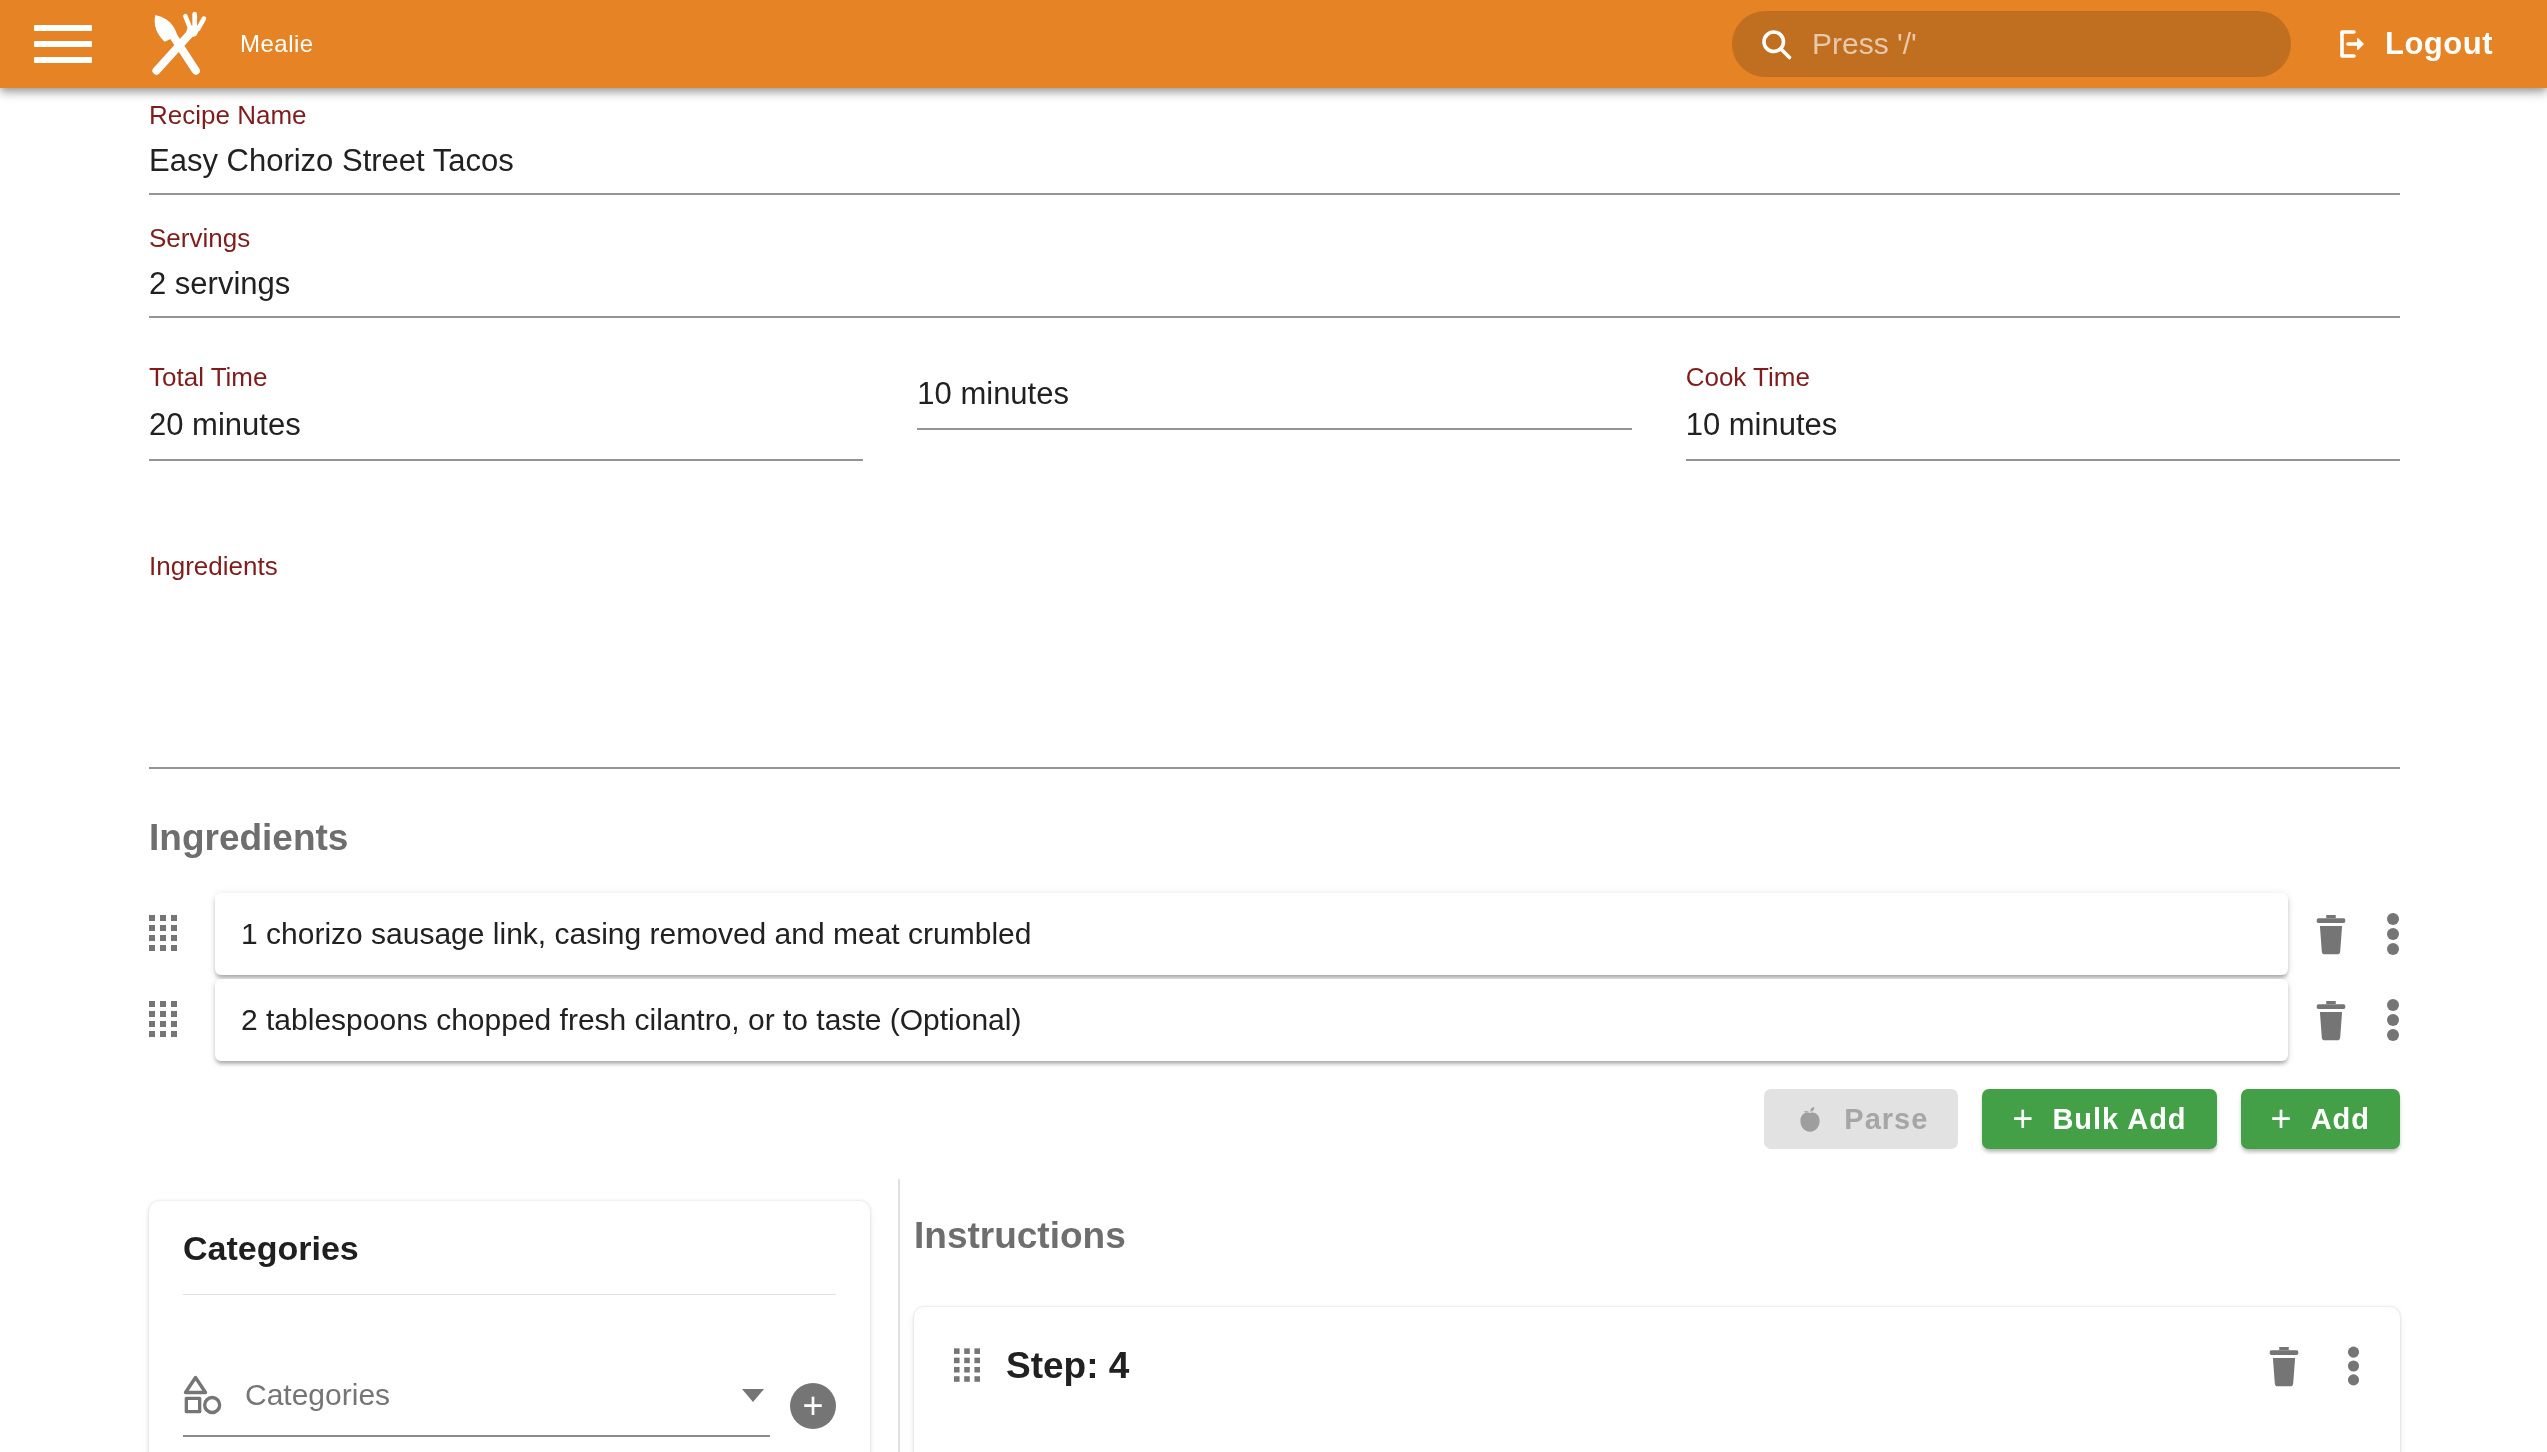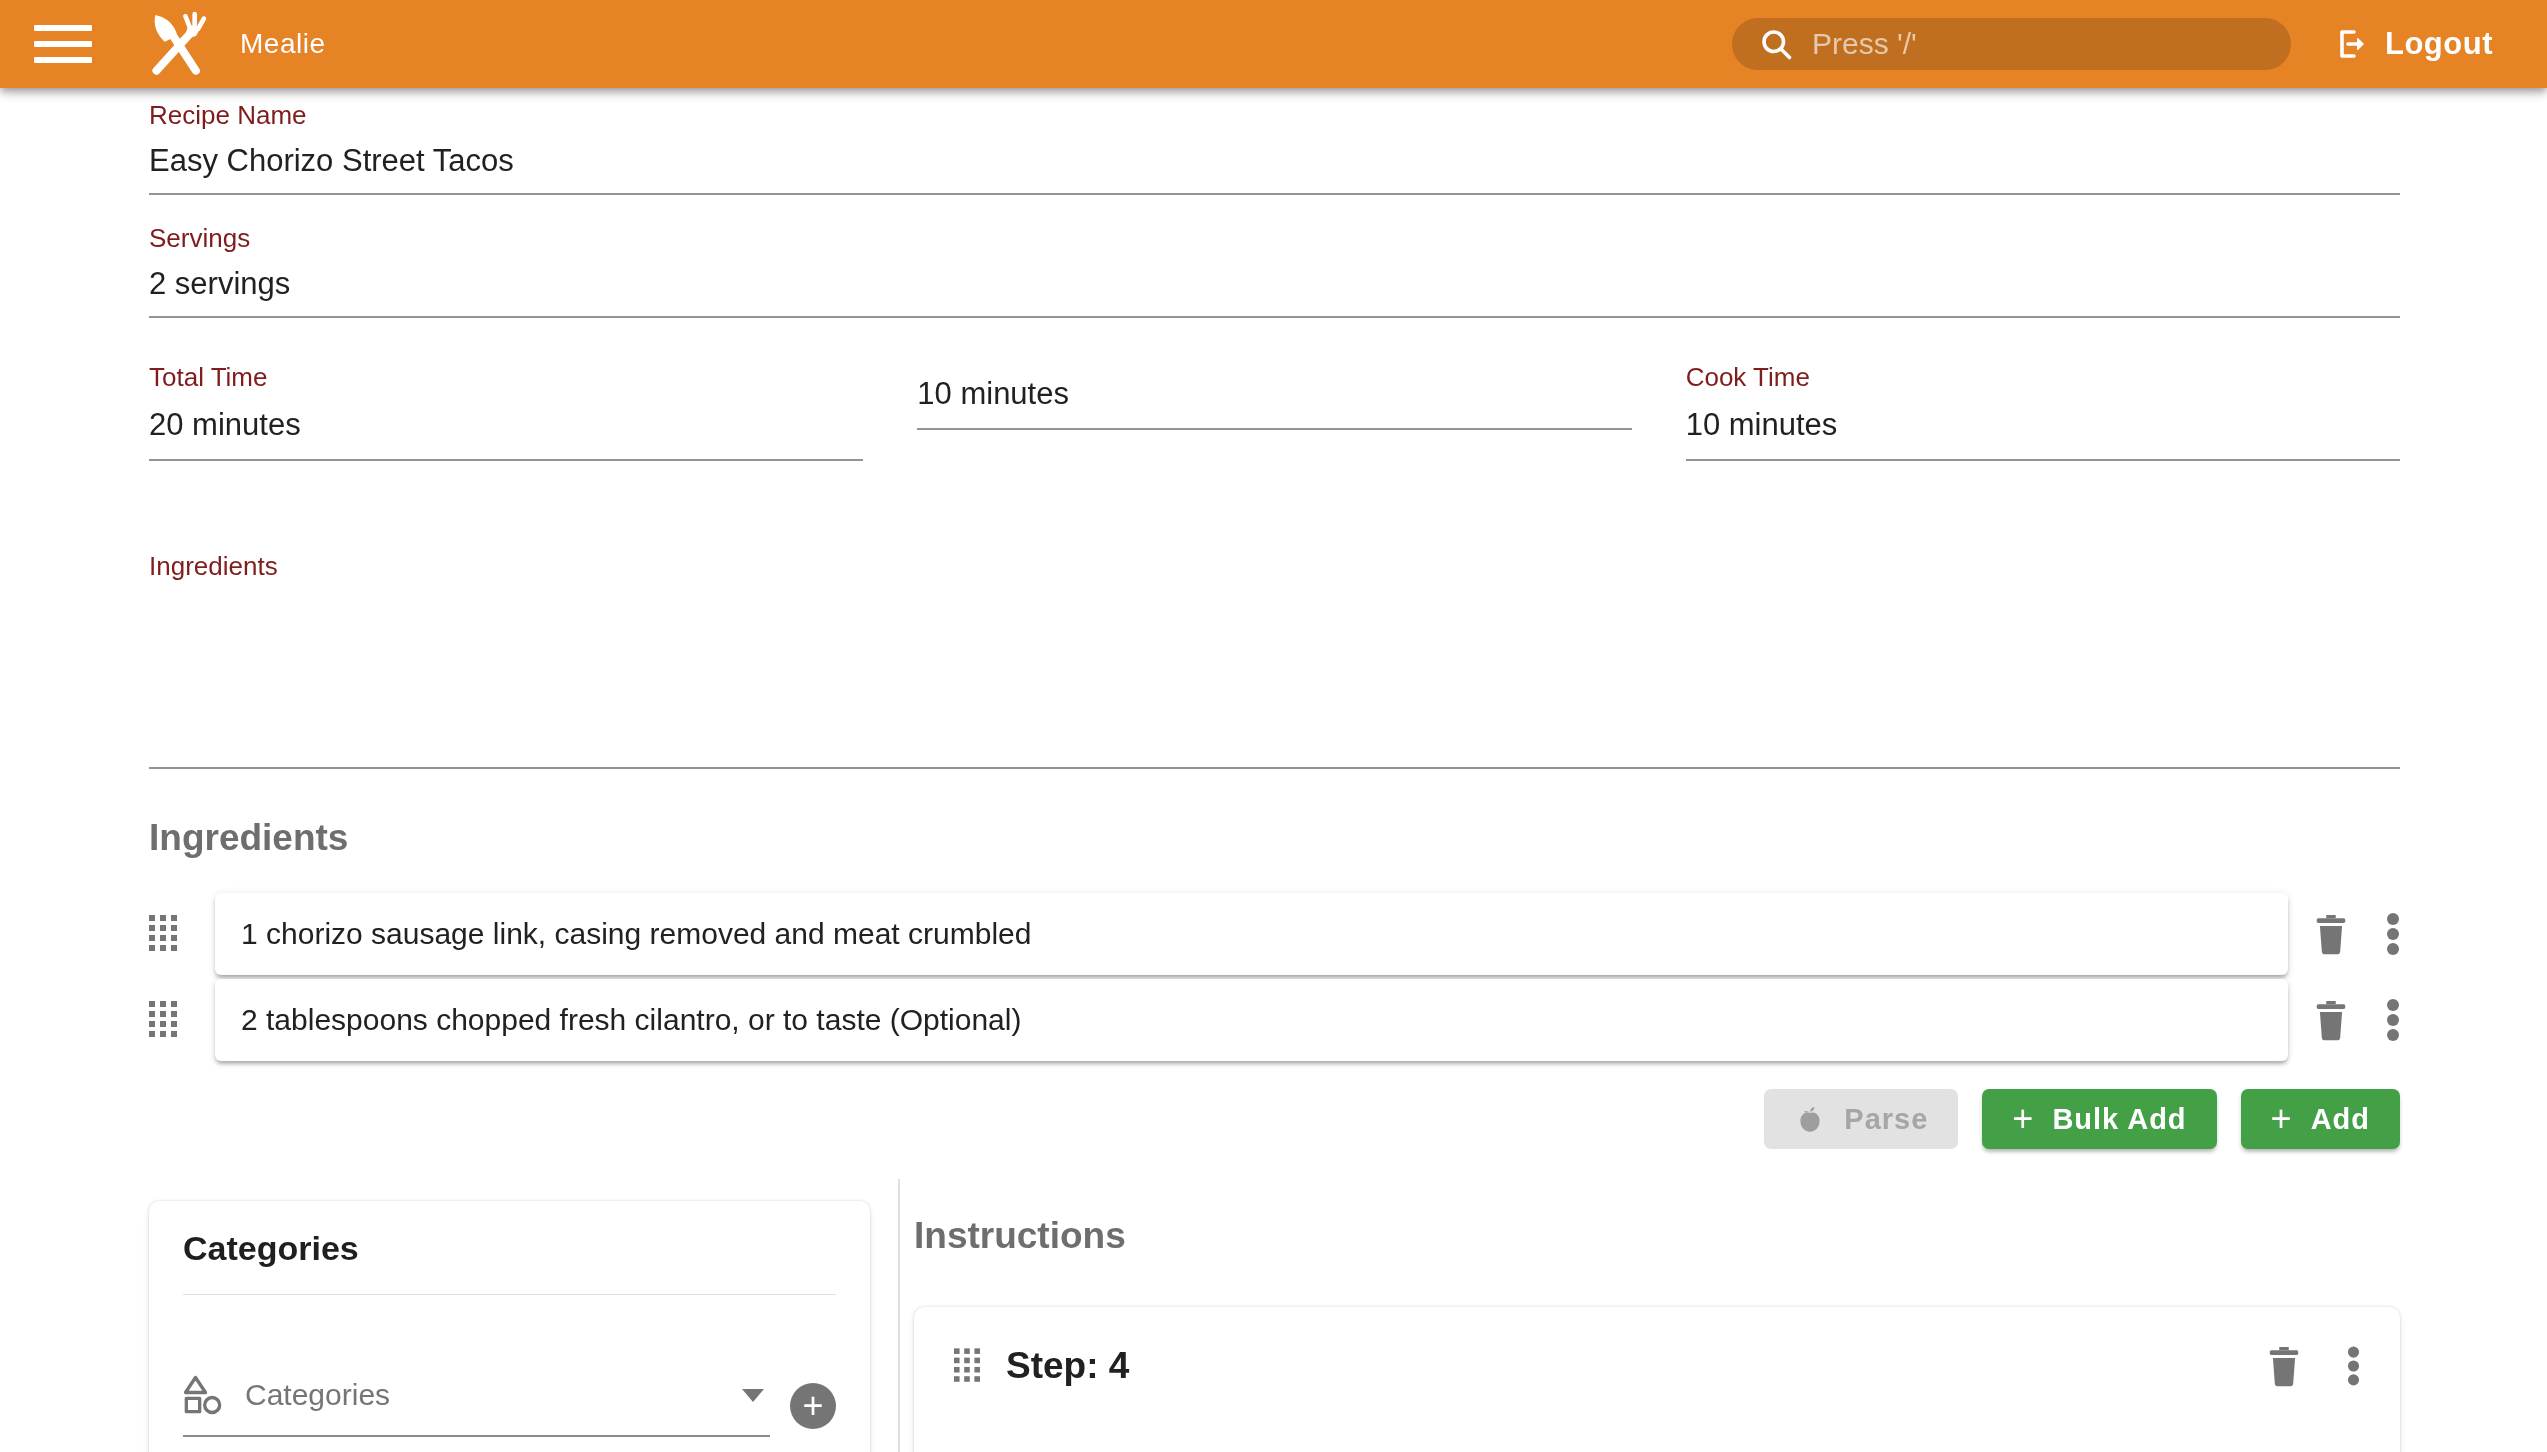--- a/index.html
+++ b/index.html
@@ -19,22 +19,22 @@
     font-family:"Liberation Sans",sans-serif;color:var(--text-primary);}
   svg{display:block;}
 
   
   .appbar{height:88px;background:var(--primary);display:flex;align-items:center;
     padding:0 54px 0 34px;position:relative;z-index:10;
     box-shadow:0 3px 7px -1px rgba(0,0,0,.25),0 6px 9px 0 rgba(0,0,0,.14),0 2px 14px 0 rgba(0,0,0,.12);}
   .hamburger{width:58px;height:42px;display:flex;flex-direction:column;justify-content:space-between;cursor:pointer;padding:2px 0;}
   .hamburger span{display:block;height:6px;background:#fff;border-radius:1px;}
   .brand-logo{margin-left:46px;}
-  .brand-title{color:#fff;font-size:28px;font-weight:500;margin-left:28px;letter-spacing:0.5px;}
-  .search-pill{margin-left:auto;width:559px;height:52px;border-radius:34px;background:var(--primary-dark);
+  .brand-title{color:#fff;font-size:24px;font-weight:500;margin-left:28px;letter-spacing:0.5px;}
+  .search-pill{margin-left:auto;width:559px;height:66px;border-radius:34px;background:var(--primary-dark);
     display:flex;align-items:center;padding:0 26px;}
   .search-pill input{flex:1;margin-left:18px;background:transparent;border:none;outline:none;
     font-size:30px;color:#fff;font-family:inherit;}
   .search-pill input::placeholder{color:rgba(255,255,255,0.62);}
   .logout{margin-left:42px;display:flex;align-items:center;gap:16px;color:#fff;
     font-size:31px;font-weight:bold;cursor:pointer;letter-spacing:0.5px;}
 
   
   .main{padding:0 147px 0 149px;}
 

